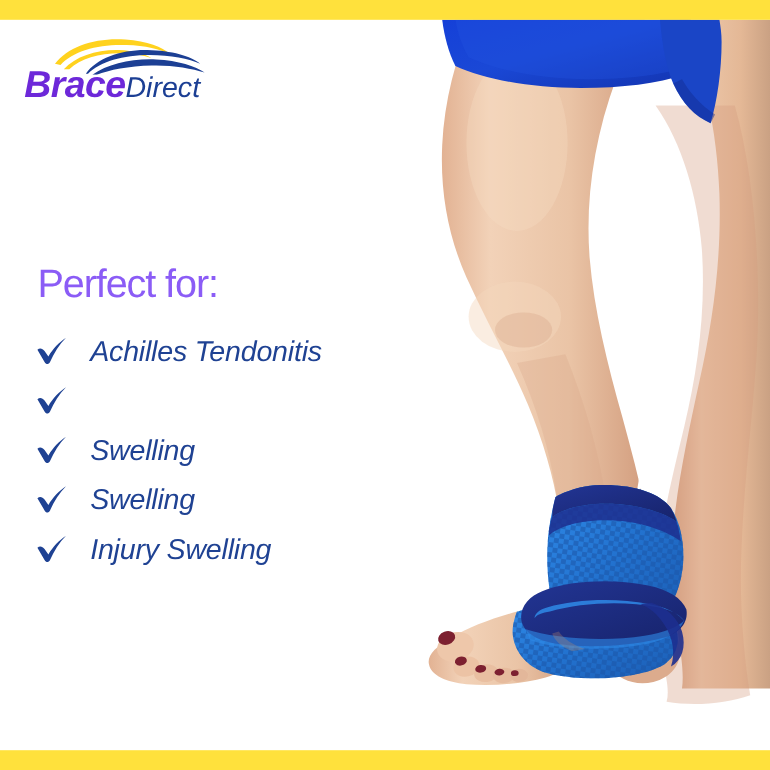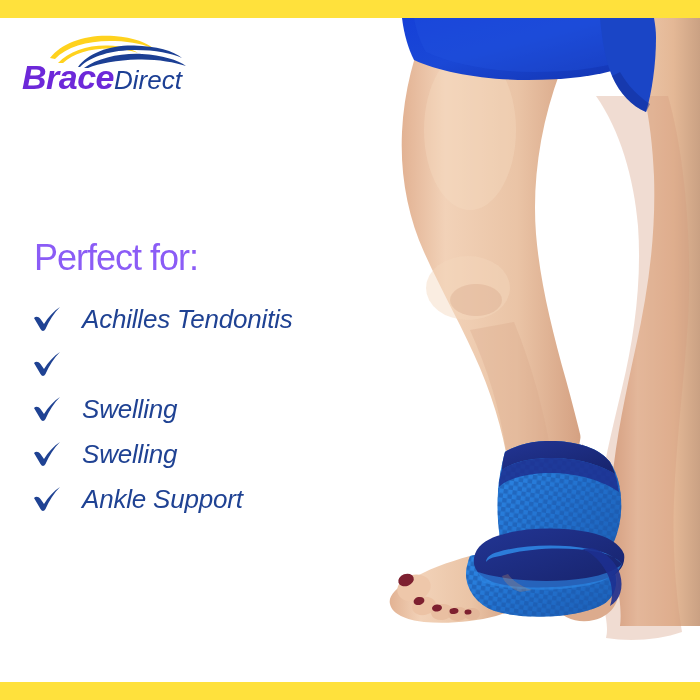--- a/index.html
+++ b/index.html
@@ -282,21 +282,21 @@
       </span>
       <span class="row-label">Swelling</span>
     </div>
 
     <div class="row">
       <span class="check">
         <svg width="30" height="26" viewBox="0 0 30 26">
             <path d="M2,12 C4,10 6.5,10.5 8.5,13 L12,18 C16,11 22,5 28,1 C22,7 17,15 13.5,23 C12,25.5 10,25.5 8.5,23 Z" fill="#1f4293"></path>
           </svg>
       </span>
-      <span class="row-label">Ankle Support</span>
+      <span class="row-label">Injury Swelling</span>
     </div>
 
   </div>
 
   <div class="bar top"></div>
   <div class="bar bottom"></div>
 
 </div>
 
 </body></html>

